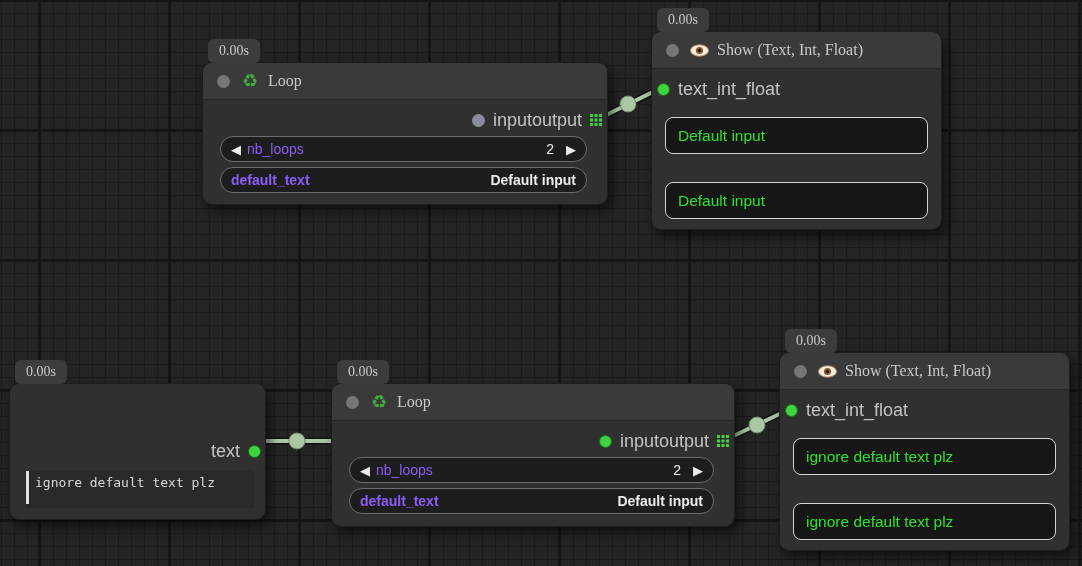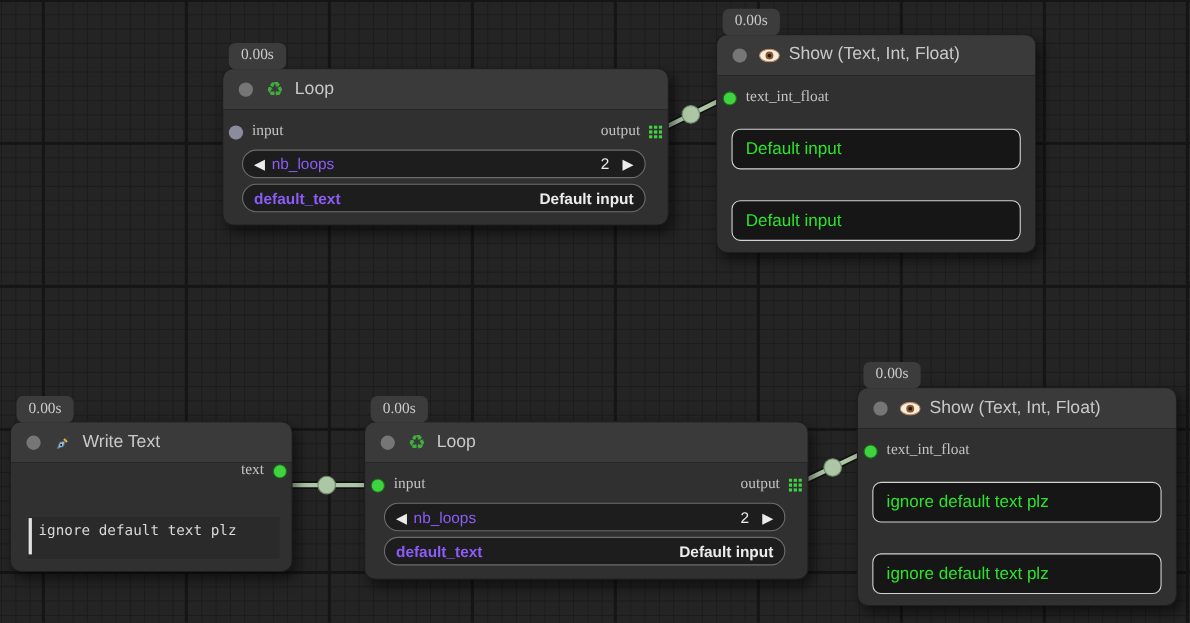--- a/index.html
+++ b/index.html
@@ -19,35 +19,35 @@
   .node{
     position:absolute;z-index:2;
     background:#303030;border:1px solid #1e1e1e;border-radius:10px;
     box-shadow:4px 6px 12px rgba(0,0,0,0.55);
     color:#c9c9c9;
   }
   .titlebar{
     position:absolute;left:0;top:0;right:0;height:37px;
     background:#3a3a3a;border-radius:9px 9px 0 0;
     border-bottom:1px solid #262626;
-    display:flex;align-items:center;box-sizing:border-box;padding:0 10px;
+    display:flex;align-items:center;box-sizing:border-box;padding:0 10px;font-family:Liberation Serif, serif;
   }
   .collapse-dot{width:13px;height:13px;border-radius:50%;background:#767676;margin:0 10px 0 4px;flex:none;}
   .node-icon{width:20px;height:18px;display:flex;align-items:center;justify-content:center;margin-right:8px;flex:none;}
   .recycle-glyph{color:#3fae3f;font-size:18px;line-height:18px;}
   .node-title{font-size:16px;color:#c9c9c9;white-space:nowrap;}
   .timer-badge{
     position:absolute;top:-24px;left:5px;height:24px;
     background:#3c3c3c;border-radius:6px;
     font-family:"Liberation Serif", serif;font-size:14px;color:#c9c9c9;
     display:flex;align-items:center;padding:0 11px;z-index:-1;
   }
   .slot-row{position:absolute;left:0;right:0;height:24px;display:flex;align-items:center;justify-content:space-between;}
   .slot-left,.slot-right{display:flex;align-items:center;gap:8px;}
-  .slot-label{font-size:14px;color:#c3c3c3;font-family:Liberation Serif, serif;}
+  .slot-label{font-size:18px;color:#c3c3c3;}
   .socket-dot{width:13px;height:13px;border-radius:50%;flex:none;box-sizing:border-box;}
   .socket-idle{background:#8b8b9e;}
   .socket-green{background:#3fd43f;border:1px solid #1d6b1d;}
   .grid-socket{width:12px;height:12px;flex:none;}
   .widget{
     position:absolute;left:17px;right:20px;height:26px;
     background:#1d1d1d;border:1px solid #6c6c6c;border-radius:13px;
     display:flex;align-items:center;box-sizing:border-box;padding:0 10px;
   }
   .widget-label{font-size:14px;color:#8b5cf6;white-space:nowrap;}
@@ -64,31 +64,31 @@
   .textarea{
     position:absolute;left:15px;top:86px;width:229px;height:38px;
     background:#2a2a2a;box-sizing:border-box;
     font-family:"DejaVu Sans Mono", monospace;font-size:13px;color:#d8d8d8;
     padding:5px 4px 0 10px;white-space:nowrap;overflow:hidden;
   }
   .caret{position:absolute;left:1px;top:1px;bottom:4px;width:3px;background:#e2e2e2;}
   
   #node-loop-1{left:202px;top:62px;width:404px;height:141px;}
   #node-loop-2{left:331px;top:383px;width:402px;height:142px;}
-  .loop .slot-row{top:45px;padding:0 5px 0 5px;}
+  .loop .slot-row{top:45px;padding:0 5px 0 5px;justify-content:flex-end;}
   .loop .widget.w1{top:73px;}
   .loop .widget.w2{top:104px;font-weight:bold;}
   #node-show-1{left:651px;top:31px;width:289px;height:197px;}
   #node-show-2{left:779px;top:352px;width:289px;height:197px;}
   .show .slot-row{top:45px;padding:0 5px;}
   .show .display-box{width:263px;}
   .show .box1{top:85px;}
   .show .box2{top:150px;}
   #node-write{left:9px;top:383px;width:255px;height:135px;}
-  .write .slot-row{top:32px;padding:0 4px;justify-content:flex-end;}
+  .write .slot-row{top:55px;padding:0 4px;justify-content:flex-end;}
 </style>
 </head>
 <body>
 
 <svg id="wires">
   <g>
     <line x1="598" y1="119" x2="661" y2="88" stroke="rgba(0,0,0,0.5)" stroke-width="7"></line>
     <line x1="598" y1="119" x2="661" y2="88" stroke="#adc6a5" stroke-width="4"></line>
     <circle cx="628" cy="104" r="8" fill="#adc6a5" stroke="#6f8a6b" stroke-width="1"></circle>
   </g>
@@ -165,34 +165,20 @@
       <span class="socket-dot socket-green"></span>
       <span class="slot-label">text_int_float</span>
     </div>
   </div>
   <div class="display-box box1">Default input</div>
   <div class="display-box box2">Default input</div>
 </div>
 
 <div class="node write" id="node-write">
   <div class="timer-badge">0.00s</div>
-  <div class="titlebar">
-    <span class="collapse-dot"></span>
-    <span class="node-icon">
-      <svg width="17" height="17" viewBox="0 0 17 17">
-        <g transform="rotate(45 8.5 8.5)">
-          <rect x="7" y="0.5" width="3" height="4.5" rx="1" fill="#3d3d46"></rect>
-          <rect x="6.6" y="4.6" width="3.8" height="2" fill="#e8b53a"></rect>
-          <path d="M8.5 6.6 L11 10.5 L8.5 16 L6 10.5 Z" fill="#9fc4e0" stroke="#4d6f8c" stroke-width="0.8"></path>
-          <circle cx="8.5" cy="11.2" r="0.9" fill="#3a5possible"></circle>
-        </g>
-      </svg>
-    </span>
-    <span class="node-title">Write Text</span>
-  </div>
   <div class="slot-row">
     <div class="slot-right">
       <span class="slot-label">text</span>
       <span class="socket-dot socket-green"></span>
     </div>
   </div>
   <div class="textarea">
     <span class="caret"></span>
     <span>ignore default text plz</span>
   </div>

